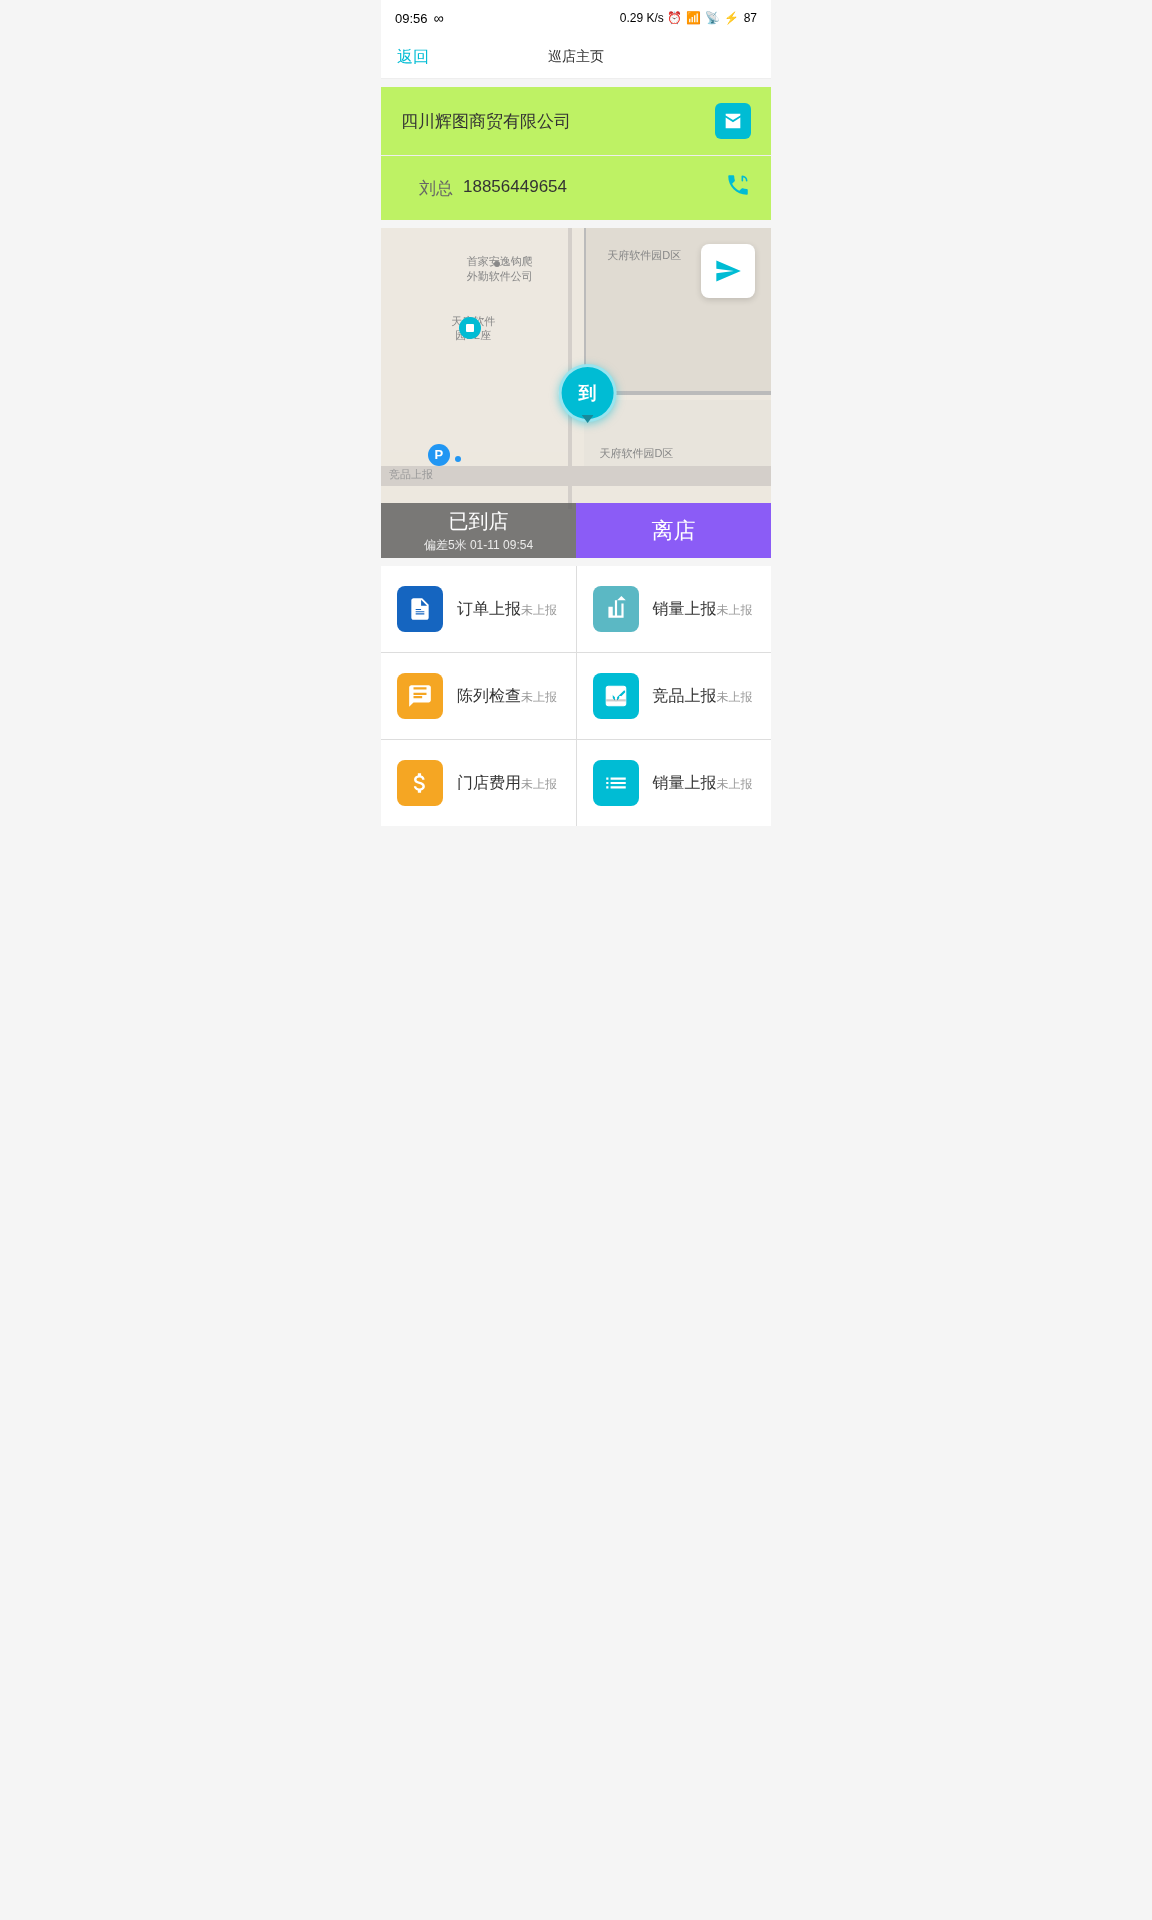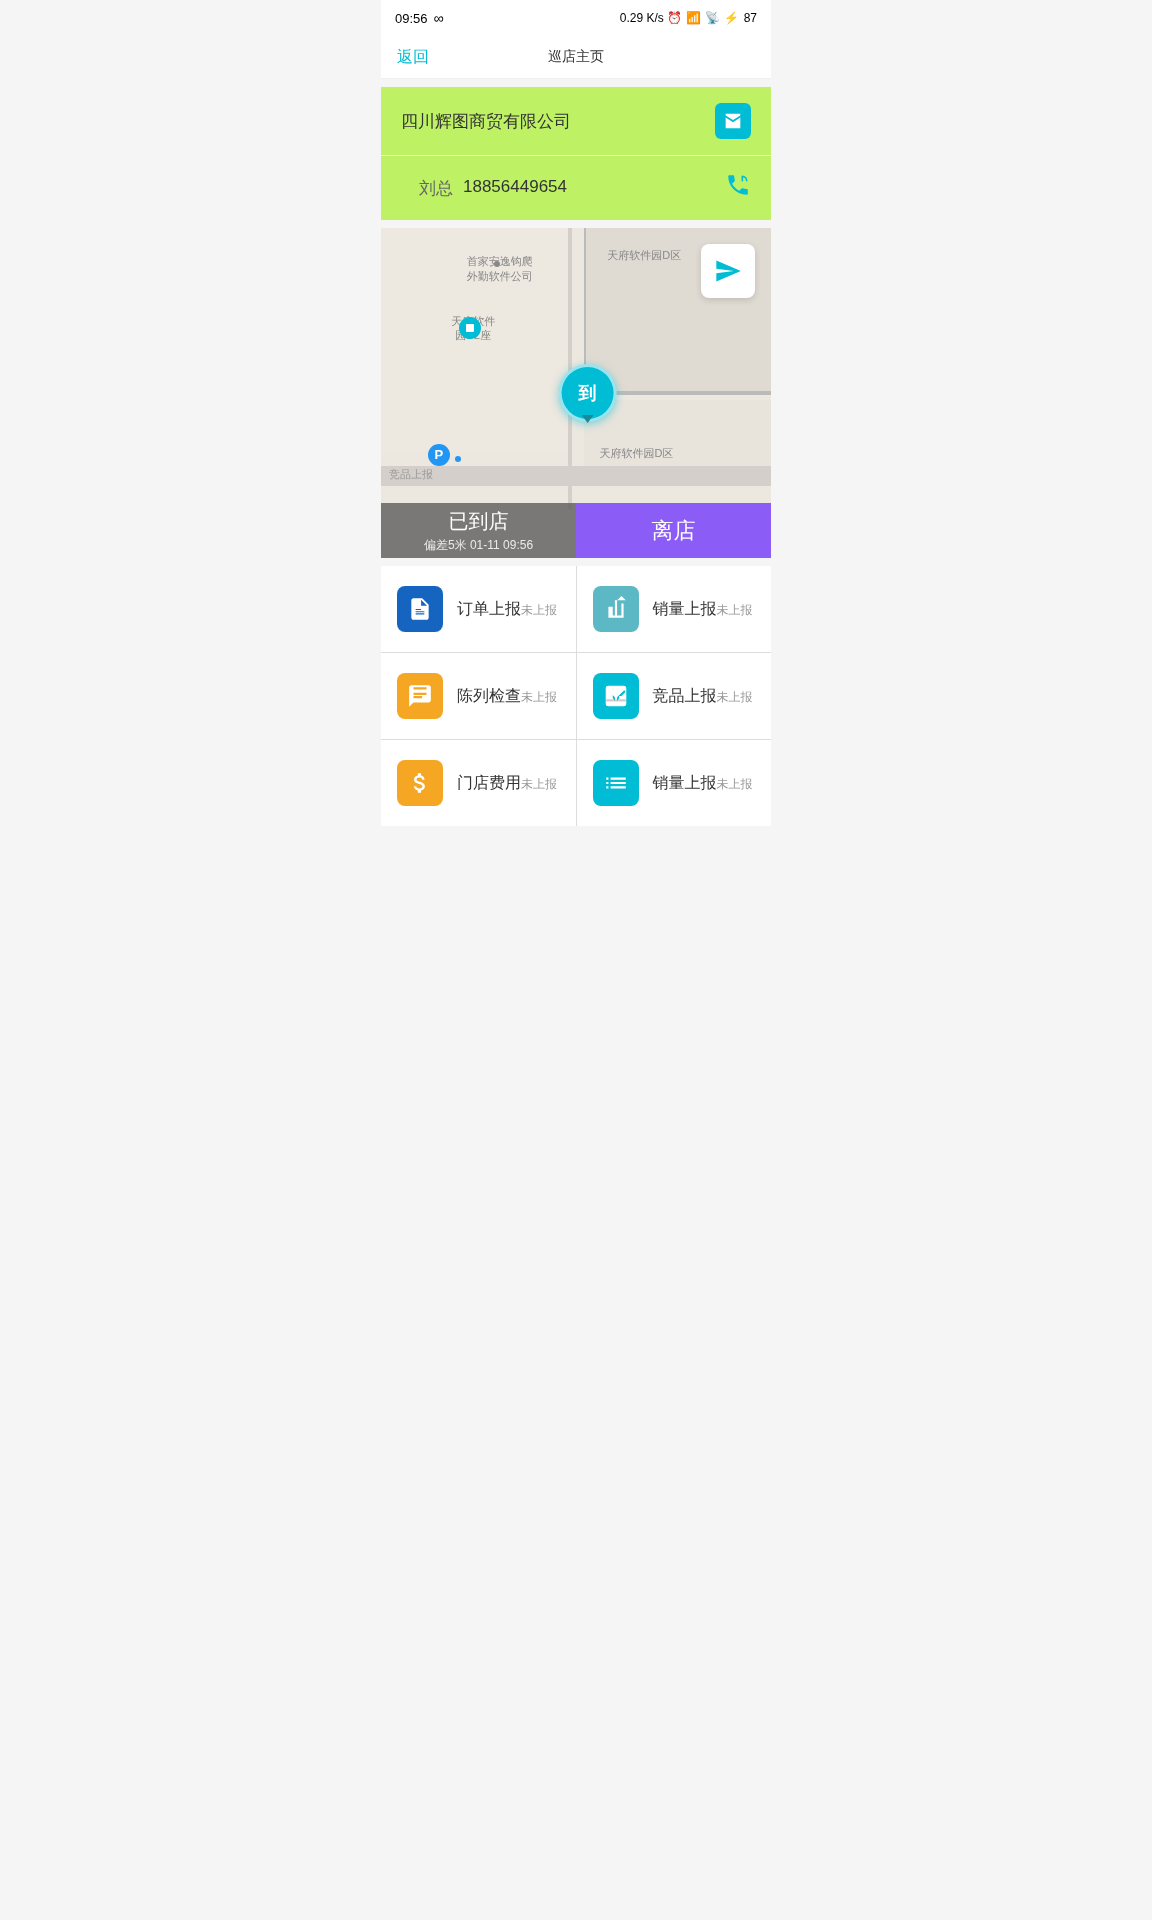--- a/index.html
+++ b/index.html
@@ -339,21 +339,21 @@
       <svg class="nav-btn-icon" width="28" height="28" viewBox="0 0 24 24" fill="#00bcd4">
         <path d="M2.01 21L23 12 2.01 3 2 10l15 2-15 2z"></path>
       </svg>
     </div>
 
     <div class="gaode-watermark">竞品上报</div>
 
     <div class="map-bottom-overlay">
       <div class="arrived-btn">
         <span class="main-text">已到店</span>
-        <span class="sub-text">偏差5米 01-11 09:56</span>
+        <span class="sub-text">偏差5米 01-11 09:54</span>
       </div>
       <div class="leave-btn">离店</div>
     </div>
   </div>
 </div>
 
 <div class="action-grid">
 
   <div class="action-item">
     <div class="action-icon icon-blue">

